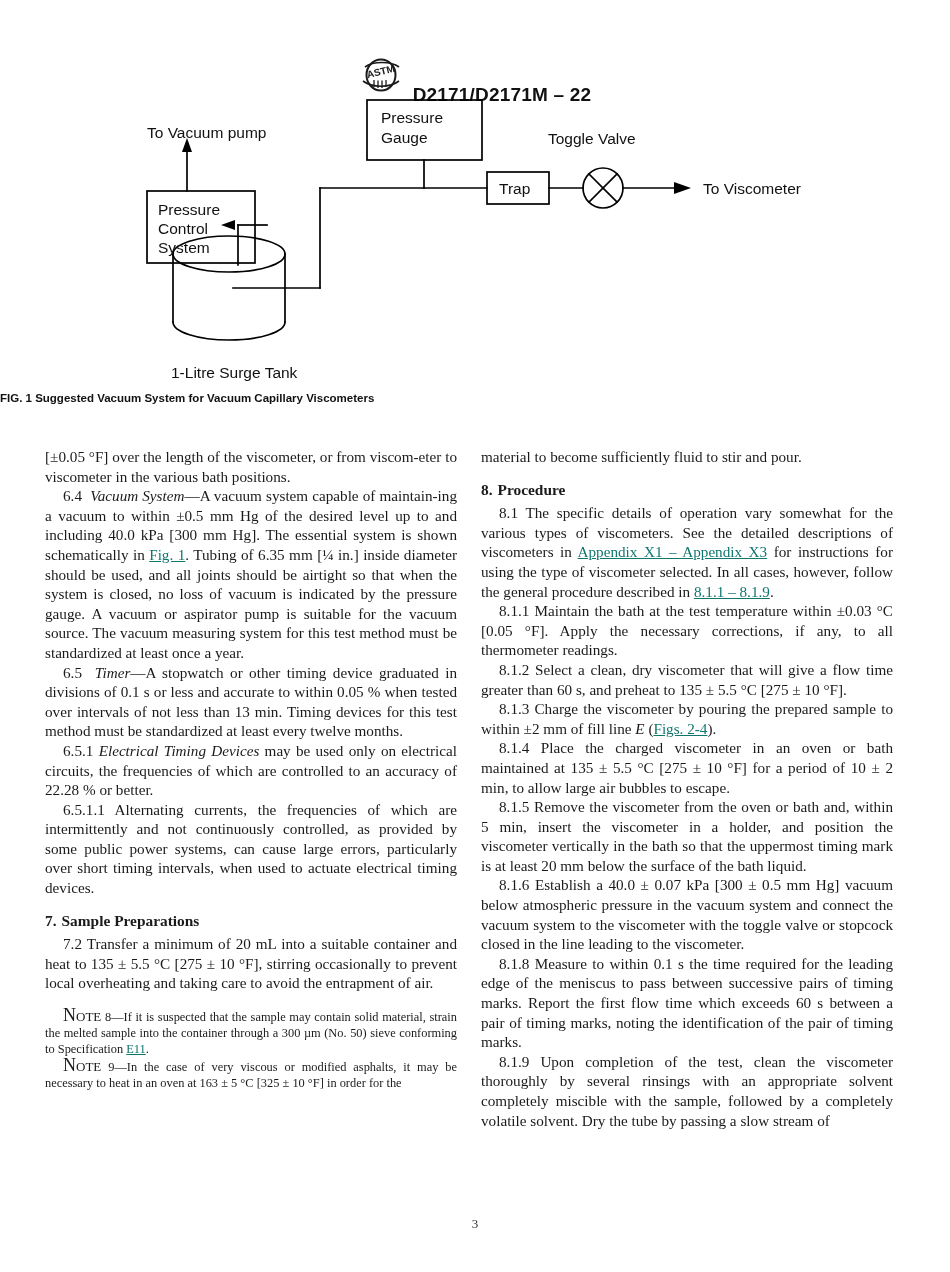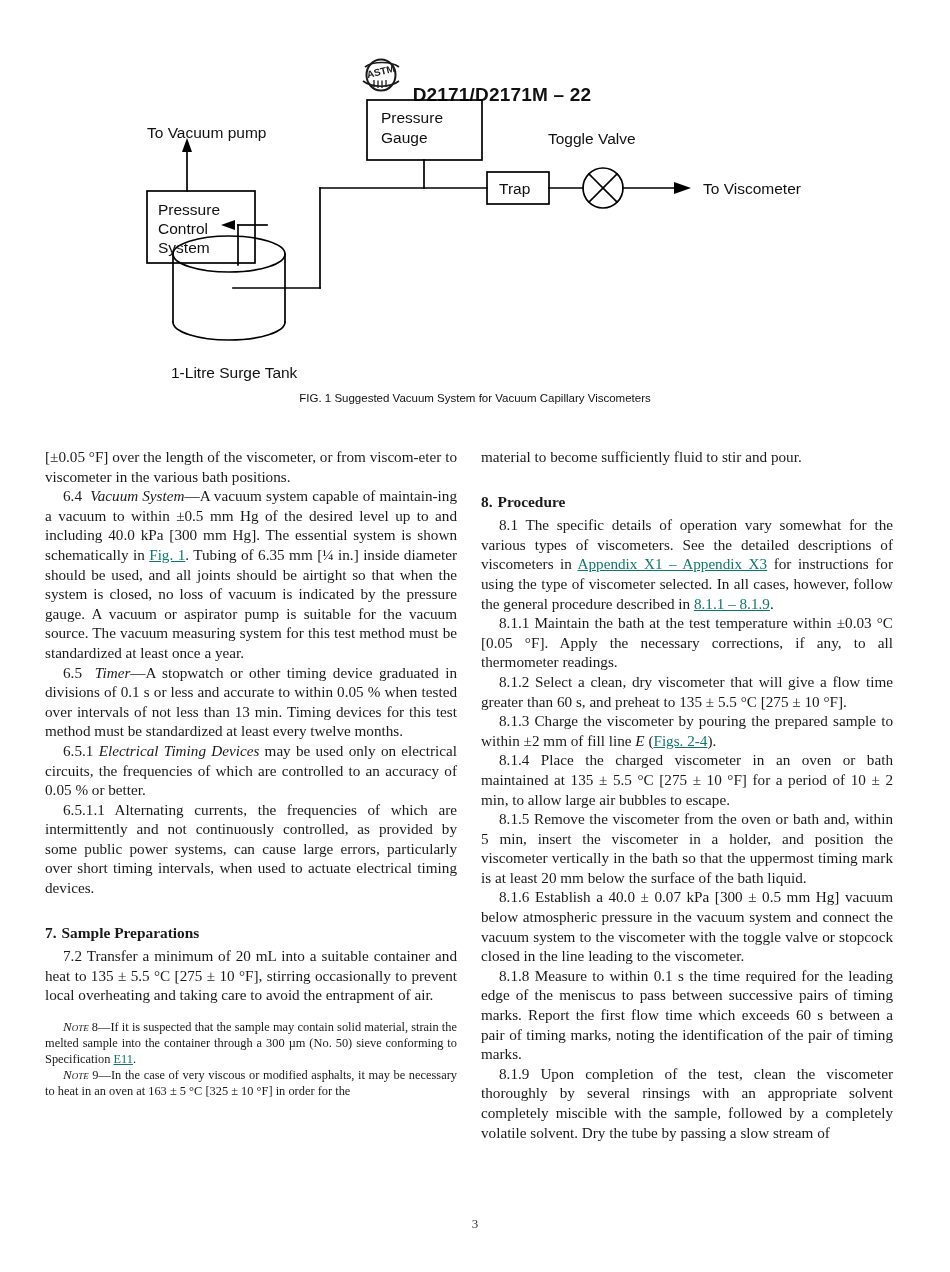--- a/index.html
+++ b/index.html
@@ -40,23 +40,22 @@
   
   #figure-block {
     position: absolute;
     top: 88px;
     left: 0;
     width: 950px;
   }
   #figure-svg { display: block; margin: 0 auto; }
   #fig-caption {
     font-family: "Liberation Sans", sans-serif;
-    font-weight: normal;
+    font-weight: bold;
     font-size: 11.5px;
-    text-align: center;
     color: #111;
     margin-top: 4px;
   }
 
   
   #columns {
     position: absolute;
     top: 447px;
     left: 45px;
     width: 860px;
@@ -70,41 +69,40 @@
     font-size: 15.2px;
     line-height: 19.6px;
     text-align: justify;
     text-justify: inter-word;
     hyphens: manual;
   }
   p.indent { text-indent: 18px; }
   .gap { margin-top: 10px; }
 
   h3.section {
-    margin: 25px 0 4px 0;
+    margin: 13px 0 4px 0;
     font-size: 15.4px;
     font-weight: bold;
     line-height: 19.6px;
   }
   h3.section .num { margin-right: 5px; }
 
   em.term { font-style: italic; }
   .link { color: #0f766e; }
 
   p.note {
     margin: 0;
     font-size: 12.4px;
     line-height: 16.1px;
     text-align: justify;
     text-indent: 18px;
   }
   .note-label {
     font-variant: small-caps;
-    font-size: 13px;
-    font-style: italic;
+    font-size: 18px;
   }
   .note-gap { margin-top: 1px; }
 
   #notes-block { margin-top: 14px; }
 
   
   #page-number {
     position: absolute;
     top: 1216px;
     left: 0;
@@ -195,21 +193,21 @@
 <div id="columns">
 
   <div class="column">
 
     <p class="body">[±0.05 °F] over the length of the viscometer, or from viscom-eter to viscometer in the various bath positions.</p>
 
     <p class="body indent gap"><span>6.4</span>&nbsp;&nbsp;<em class="term">Vacuum System</em><span>—A vacuum system capable of maintain-ing a vacuum to within ±0.5 mm Hg of the desired level up to and including 40.0 kPa [300 mm Hg]. The essential system is shown schematically in </span><a class="link" href="#">Fig. 1</a><span>. Tubing of 6.35 mm [¼ in.] inside diameter should be used, and all joints should be airtight so that when the system is closed, no loss of vacuum is indicated by the pressure gauge. A vacuum or aspirator pump is suitable for the vacuum source. The vacuum measuring system for this test method must be standardized at least once a year.</span></p>
 
     <p class="body indent gap"><span>6.5</span>&nbsp;&nbsp;<em class="term">Timer</em><span>—A stopwatch or other timing device graduated in divisions of 0.1 s or less and accurate to within 0.05 % when tested over intervals of not less than 13 min. Timing devices for this test method must be standardized at least every twelve months.</span></p>
 
-    <p class="body indent"><span>6.5.1</span>&nbsp;<em class="term">Electrical Timing Devices</em><span> may be used only on electrical circuits, the frequencies of which are controlled to an accuracy of 0.05 % or better.</span></p>
+    <p class="body indent"><span>6.5.1</span>&nbsp;<em class="term">Electrical Timing Devices</em><span> may be used only on electrical circuits, the frequencies of which are controlled to an accuracy of 22.28 % or better.</span></p>
 
     <p class="body indent"><span>6.5.1.1</span><span> Alternating currents, the frequencies of which are intermittently and not continuously controlled, as provided by some public power systems, can cause large errors, particularly over short timing intervals, when used to actuate electrical timing devices.</span></p>
 
     <h3 class="section"><span class="num">7.</span><span>Sample Preparations</span></h3>
 
 
     <p class="body indent gap"><span>7.2</span><span> Transfer a minimum of 20 mL into a suitable container and heat to 135 ± 5.5 °C [275 ± 10 °F], stirring occasionally to prevent local overheating and taking care to avoid the entrapment of air.</span></p>
 
     <div id="notes-block">
       <p class="note"><span class="note-label">Note</span><span> 8</span><span>—If it is suspected that the sample may contain solid material, strain the melted sample into the container through a 300 µm (No. 50) sieve conforming to Specification </span><a class="link" href="#">E11</a><span>.</span></p>

